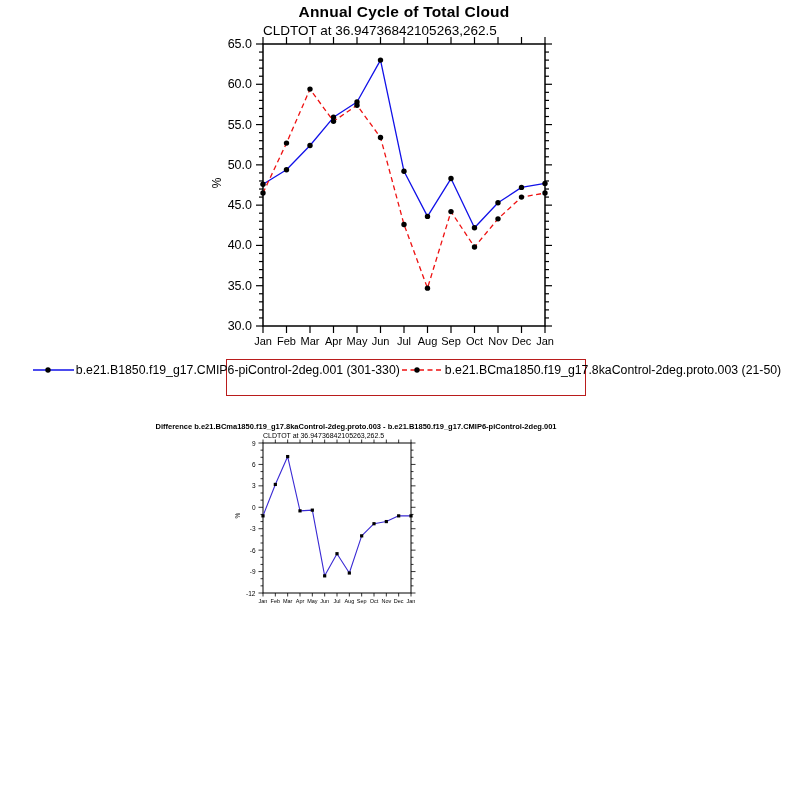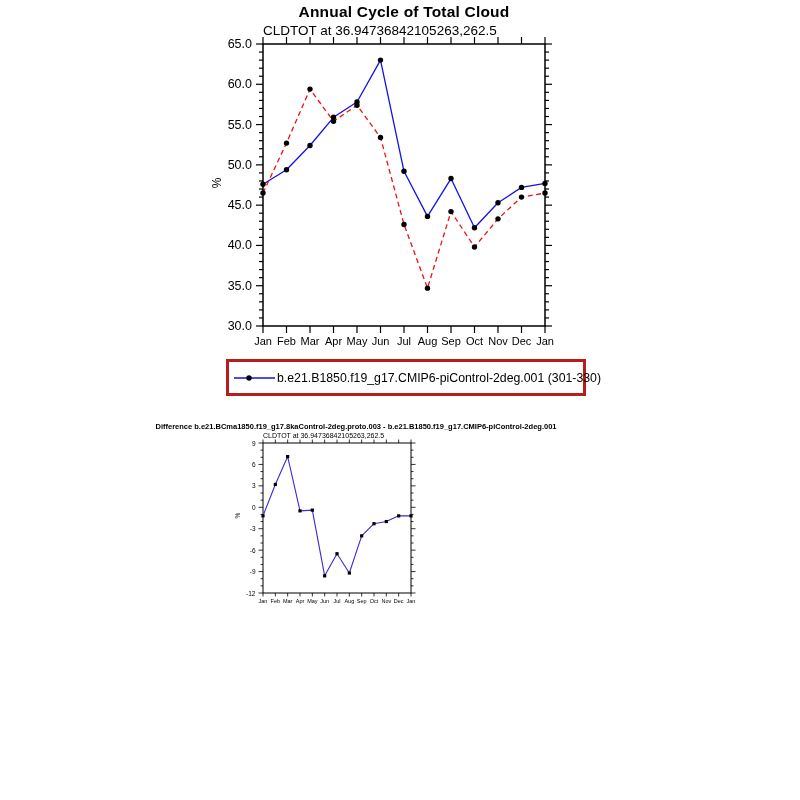--- a/index.html
+++ b/index.html
@@ -14,22 +14,22 @@
   }
   .main-subtitle{
     left:263px;top:23px;font-size:13.5px;
   }
   .ylabel-main{
     left:212px;top:176px;font-size:12px;
     transform:rotate(-90deg);transform-origin:center;display:inline-block;
   }
   .legend{
     left:226px;top:359px;width:360px;height:37px;box-sizing:border-box;
-    border:3px solid #b91c1c;background:#fff;
-    display:flex;flex-direction:column;justify-content:center;
+    border:1px solid #b91c1c;background:#fff;
+    display:flex;flex-direction:row;justify-content:center;
     padding:1px 3px;
   }
   .legend-row{display:flex;align-items:center;height:17px;white-space:nowrap;}
   .legend-row svg{flex:0 0 auto;margin-right:1px;}
   .legend-label{font-size:12.3px;}
   .diff-title{
     left:8px;top:422px;width:696px;text-align:center;
     font-size:7.5px;font-weight:bold;
   }
   .diff-subtitle{
@@ -306,17 +306,24 @@
 <span class="abs ylabel-main">%</span>
 
 <div class="abs legend">
   <div class="legend-row">
     <svg width="44" height="12">
       <line x1="2" y1="6" x2="43" y2="6" stroke-width="1.3" stroke="#1111e8"></line>
       <circle cx="17" cy="6" r="2.7" fill="#000000"></circle>
     </svg>
     <span class="legend-label">b.e21.B1850.f19_g17.CMIP6-piControl-2deg.001 (301-330)</span>
   </div>
+  <div class="legend-row">
+    <svg width="44" height="12">
+      <line x1="2" y1="6" x2="43" y2="6" stroke-width="1.3" stroke-dasharray="5,3.5" stroke="#ee1111"></line>
+      <circle cx="17" cy="6" r="2.7" fill="#000000"></circle>
+    </svg>
+    <span class="legend-label">b.e21.BCma1850.f19_g17.8kaControl-2deg.proto.003 (21-50)</span>
+  </div>
 </div>
 
 <div class="abs diff-title">Difference b.e21.BCma1850.f19_g17.8kaControl-2deg.proto.003 - b.e21.B1850.f19_g17.CMIP6-piControl-2deg.001</div>
 <div class="abs diff-subtitle">CLDTOT at 36.94736842105263,262.5</div>
 <span class="abs ylabel-diff">%</span>
 
 </body></html>

